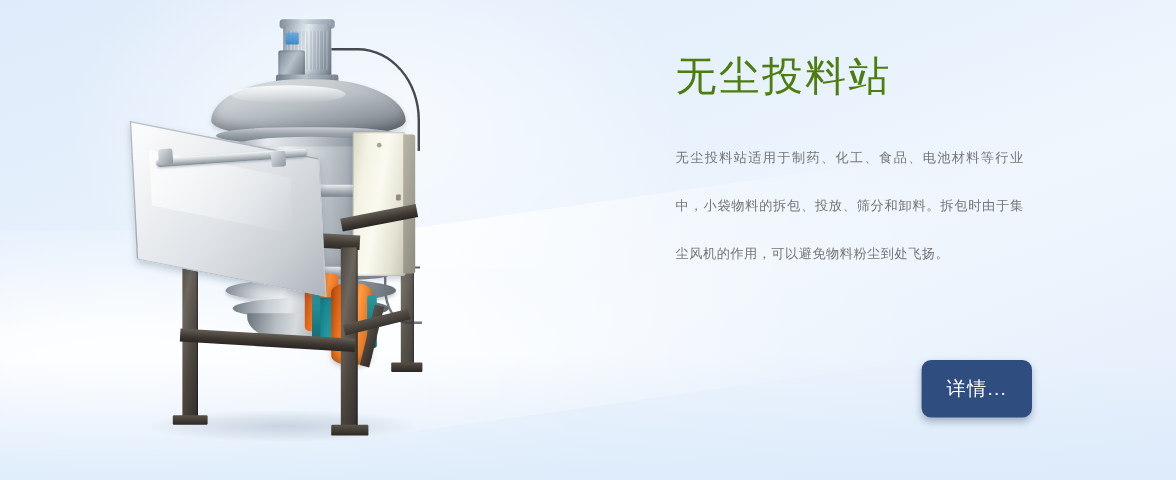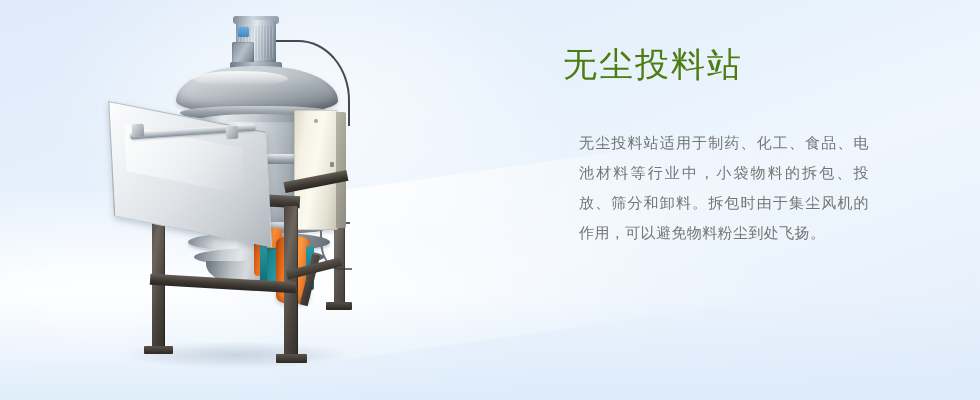--- a/index.html
+++ b/index.html
@@ -345,25 +345,25 @@
   }
   #headline {
     margin: 0;
     font-size: 34px;
     font-weight: 400;
     letter-spacing: 2px;
     color: #4d7c0f;
     line-height: 1.2;
   }
   #description {
-    margin: 16px;
+    margin: 0;
     padding-top: 27px;
     width: 290px;
-    font-size: 15px;
-    line-height: 30px;
+    font-size: 11px;
+    line-height: 40px;
     color: #757575;
     letter-spacing: 0.4px;
     text-align: justify;
   }
 
   
   #detail-button {
     position: absolute;
     left: 768px;
     top: 300px;
@@ -452,14 +452,15 @@
     <div class="plate-handle"></div>
     <div class="plate-hinge-l"></div>
     <div class="plate-hinge-r"></div>
   </div>
 
   <div id="copy">
     <h1 id="headline">无尘投料站</h1>
     <p id="description">无尘投料站适用于制药、化工、食品、电池材料等行业中，小袋物料的拆包、投放、筛分和卸料。拆包时由于集尘风机的作用，可以避免物料粉尘到处飞扬。</p>
   </div>
 
+  <button id="detail-button">详情...</button>
 
 </div>
 
 </body></html>

